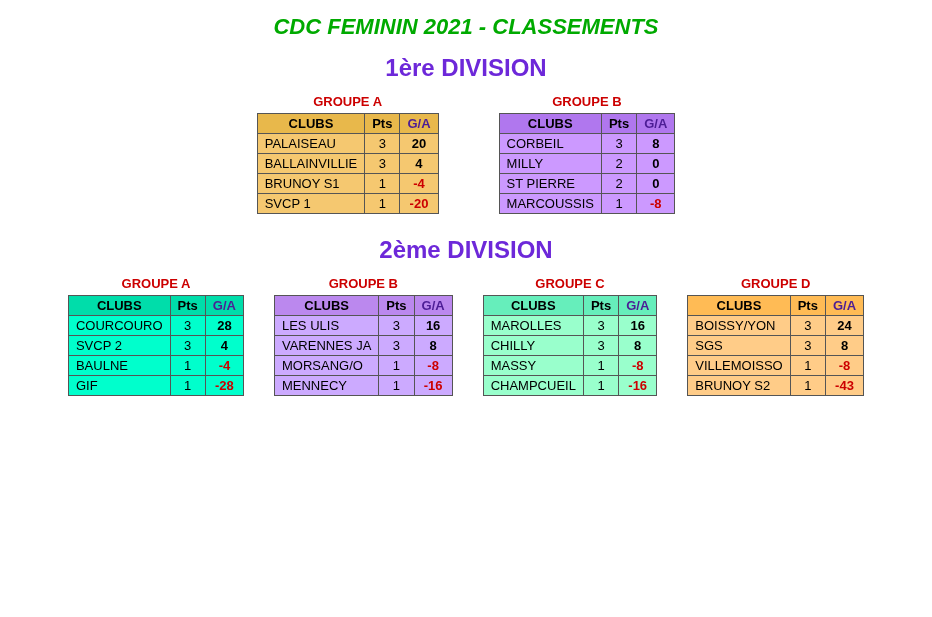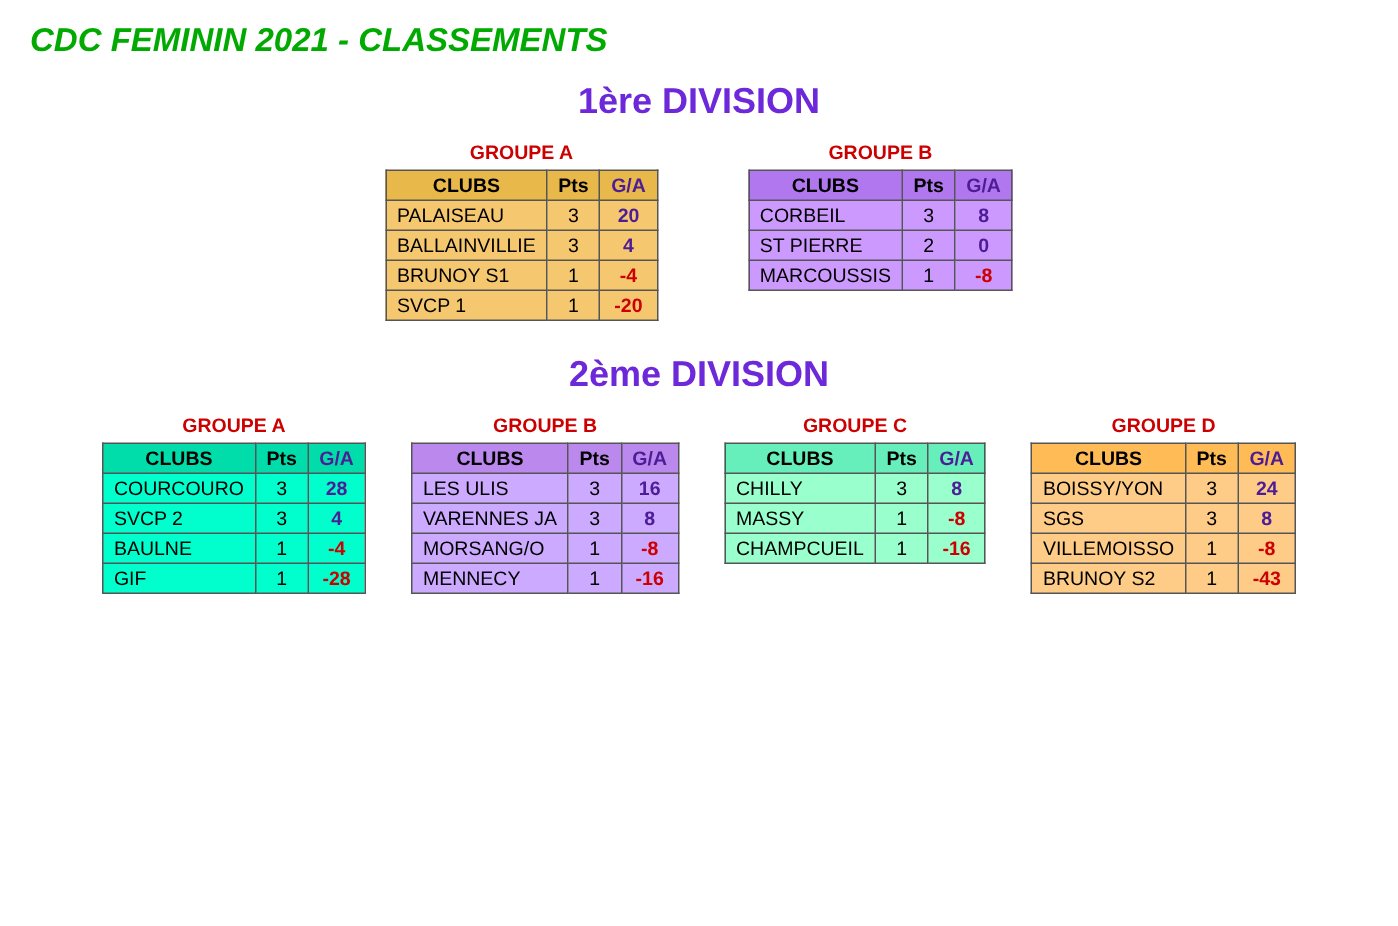--- a/index.html
+++ b/index.html
@@ -4,20 +4,21 @@
   <style>
     * { box-sizing: border-box; margin: 0; padding: 0; }
     body {
       background: #fff;
       font-family: Arial, sans-serif;
       width: 932px;
       min-height: 617px;
       padding: 10px 20px;
     }
     .main-title {
+      text-align: center;
       color: #00aa00;
       font-style: italic;
       font-weight: bold;
       font-size: 22px;
       margin-bottom: 14px;
       margin-top: 4px;
     }
     .division-title {
       text-align: center;
       color: #6d28d9;
@@ -73,21 +74,21 @@
     
     .bg-lorange { background-color: #ffcc88; padding-left: 24px; }
     .bg-lorange-header { background-color: #ffbb55; }
 
     .section-2nd { margin-top: 22px; }
     .groups-row-4 {
       display: flex;
       justify-content: center;
       gap: 30px;
     }
-    .pos-val { color: #4c1d95; }
+    .pos-val { color: #000000; }
     .neg-val { color: #cc0000; }
   </style>
 </head>
 <body>
 
 <div class="main-title">CDC FEMININ 2021 - CLASSEMENTS</div>
 
 <div class="division-title">1ère DIVISION</div>
 
 <div class="groups-row">
@@ -133,20 +134,25 @@
         <td class="bg-violet-header">CLUBS</td>
         <td class="col-pts bg-violet-header">Pts</td>
         <td class="col-ga-header bg-violet-header">G/A</td>
       </tr>
       <tr class="bg-violet">
         <td>CORBEIL</td>
         <td class="col-pts">3</td>
         <td class="col-ga pos-val">8</td>
       </tr>
       <tr class="bg-violet">
+        <td>MILLY</td>
+        <td class="col-pts">2</td>
+        <td class="col-ga pos-val">0</td>
+      </tr>
+      <tr class="bg-violet">
         <td>ST PIERRE</td>
         <td class="col-pts">2</td>
         <td class="col-ga pos-val">0</td>
       </tr>
       <tr class="bg-violet">
         <td>MARCOUSSIS</td>
         <td class="col-pts">1</td>
         <td class="col-ga neg-val">-8</td>
       </tr>
     </tbody>
@@ -228,20 +234,25 @@
     <div>
       <div class="group-label">GROUPE C</div>
       <table>
         <tbody>
             <tr class="header-row bg-lgreen-header">
           <td class="bg-lgreen-header">CLUBS</td>
           <td class="col-pts bg-lgreen-header">Pts</td>
           <td class="col-ga-header bg-lgreen-header">G/A</td>
         </tr>
         <tr class="bg-lgreen">
+          <td>MAROLLES</td>
+          <td class="col-pts">3</td>
+          <td class="col-ga pos-val">16</td>
+        </tr>
+        <tr class="bg-lgreen">
           <td>CHILLY</td>
           <td class="col-pts">3</td>
           <td class="col-ga pos-val">8</td>
         </tr>
         <tr class="bg-lgreen">
           <td>MASSY</td>
           <td class="col-pts">1</td>
           <td class="col-ga neg-val">-8</td>
         </tr>
         <tr class="bg-lgreen">

